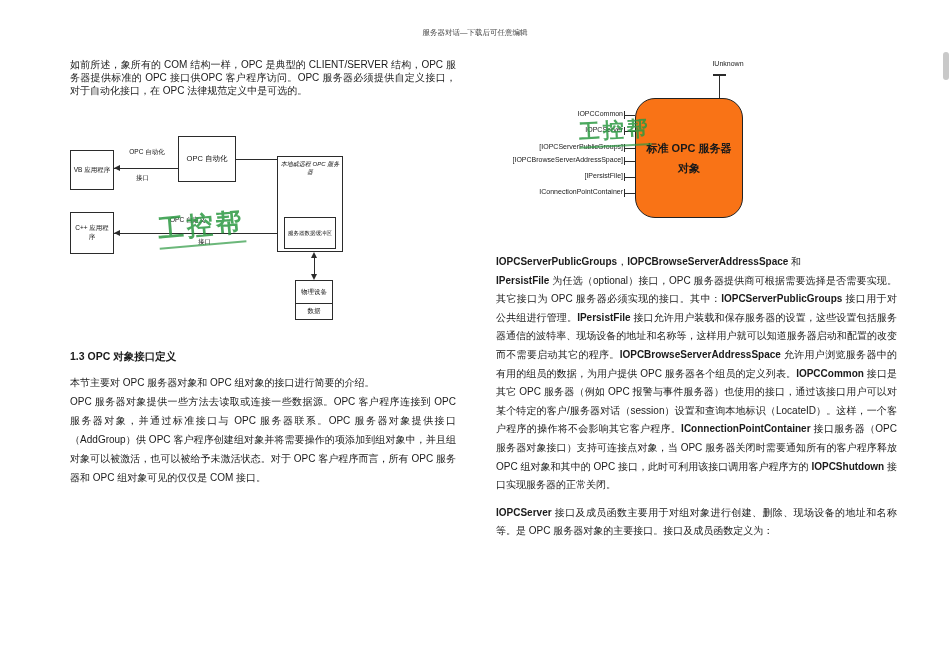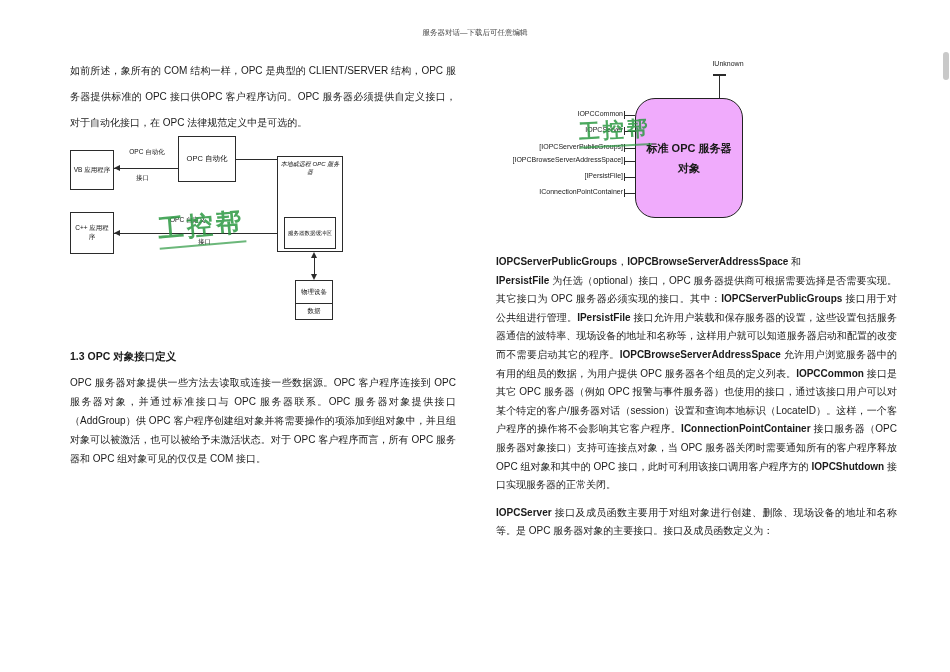--- a/index.html
+++ b/index.html
@@ -12,21 +12,21 @@
     position:absolute; top:28px; left:0; width:100%;
     text-align:center; font-size:7.5px; color:#444;
   }
   .scroll-thumb {
     position:absolute; right:1px; top:52px; width:6px; height:28px;
     background:#c9c9c9; border-radius:3px;
   }
   
   .intro {
     position:absolute; left:70px; top:58px; width:386px;
-    font-size:10px; line-height:26px; text-align:justify;
+    font-size:10px; line-height:13px; text-align:justify;
   }
   .left-body {
     position:absolute; left:70px; top:350px; width:386px;
   }
   .left-body h3 { margin:0 0 9px 0; font-size:10.5px; font-weight:bold; }
   .left-body p { margin:0; font-size:10px; line-height:19px; text-align:justify; }
   
   .box {
     position:absolute; border:1px solid #2b2b2b; background:#fff;
     box-sizing:border-box; display:flex; align-items:center; justify-content:center;
@@ -60,21 +60,21 @@
   .buffer { left:6px; top:60px; width:52px; height:32px; font-size:5.5px; line-height:7px; padding:1px; }
   .device { left:225px; top:152px; width:38px; height:40px; flex-direction:column; padding:0; }
   .device-top { flex:1; width:100%; display:flex; align-items:center; justify-content:center; font-size:6.5px; }
   .device-bottom { width:100%; height:15px; border-top:1px solid #2b2b2b; display:flex; align-items:center; justify-content:center; font-size:6.5px; }
   .wm-left { left:88px; top:80px; font-size:26px; }
   
   .rdiag { position:absolute; left:487px; top:60px; width:418px; height:185px; }
   .iu-label { position:absolute; left:196px; top:0; width:90px; text-align:center; font-size:7px; }
   .std-server {
     position:absolute; left:148px; top:38px; width:106px; height:118px;
-    border:1.5px solid #222; border-radius:20px; background:#f0abfc;
+    border:1.5px solid #222; border-radius:20px; background:#f97316;
     display:flex; flex-direction:column; align-items:center; justify-content:center;
     font-size:11px; font-weight:bold; line-height:20px;
   }
   .if-label { position:absolute; left:0; width:136px; text-align:right; font-size:7px; white-space:nowrap; }
   .if-line  { position:absolute; left:138px; width:10px; height:0; border-top:1px solid #2b2b2b; }
   .if-tick  { position:absolute; left:137px; width:0; height:8px; border-left:1.5px solid #2b2b2b; }
   .wm-right { left:92px; top:56px; font-size:21px; transform:rotate(-3deg); }
   
   .right-col {
     position:absolute; left:487px; top:244px; width:419px;
@@ -123,20 +123,21 @@
     <div class="box device">
       <div class="device-top">物理设备</div>
       <div class="device-bottom">数据</div>
     </div>
 
     <div class="wm wm-left">工控帮</div>
   </div>
 
   <div class="left-body">
     <h3>1.3 OPC 对象接口定义</h3>
+    <p>本节主要对 OPC 服务器对象和 OPC 组对象的接口进行简要的介绍。</p>
     <p>OPC 服务器对象提供一些方法去读取或连接一些数据源。OPC 客户程序连接到 OPC 服务器对象，并通过标准接口与 OPC 服务器联系。OPC 服务器对象提供接口（AddGroup）供 OPC 客户程序创建组对象并将需要操作的项添加到组对象中，并且组对象可以被激活，也可以被给予未激活状态。对于 OPC 客户程序而言，所有 OPC 服务器和 OPC 组对象可见的仅仅是 COM 接口。</p>
   </div>
 
   <div class="rdiag">
 
     <div class="iu-label">IUnknown</div>
     <div class="hline" style="left:226px; top:14px; width:13px; border-top-width:2px;"></div>
     <div class="vline" style="left:232px; top:14px; height:24px;"></div>
 
     <div class="std-server">

